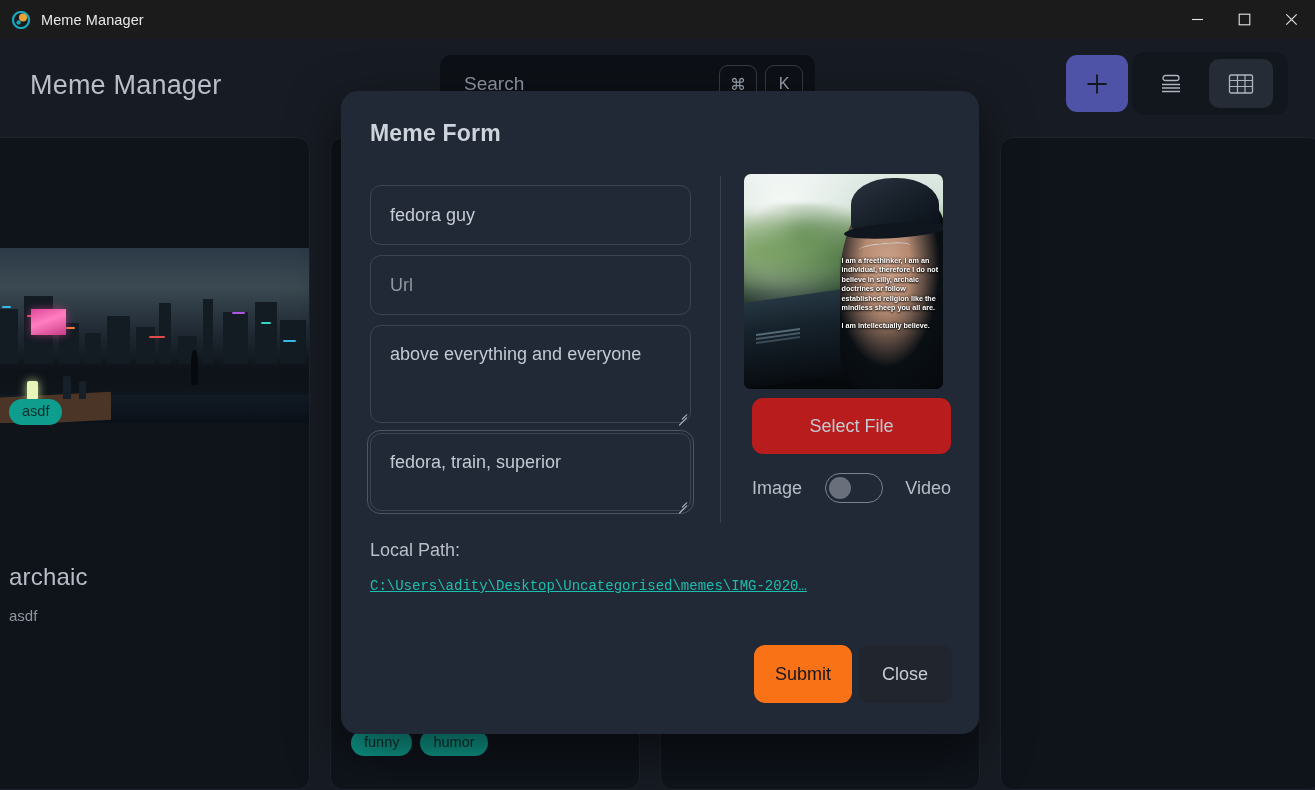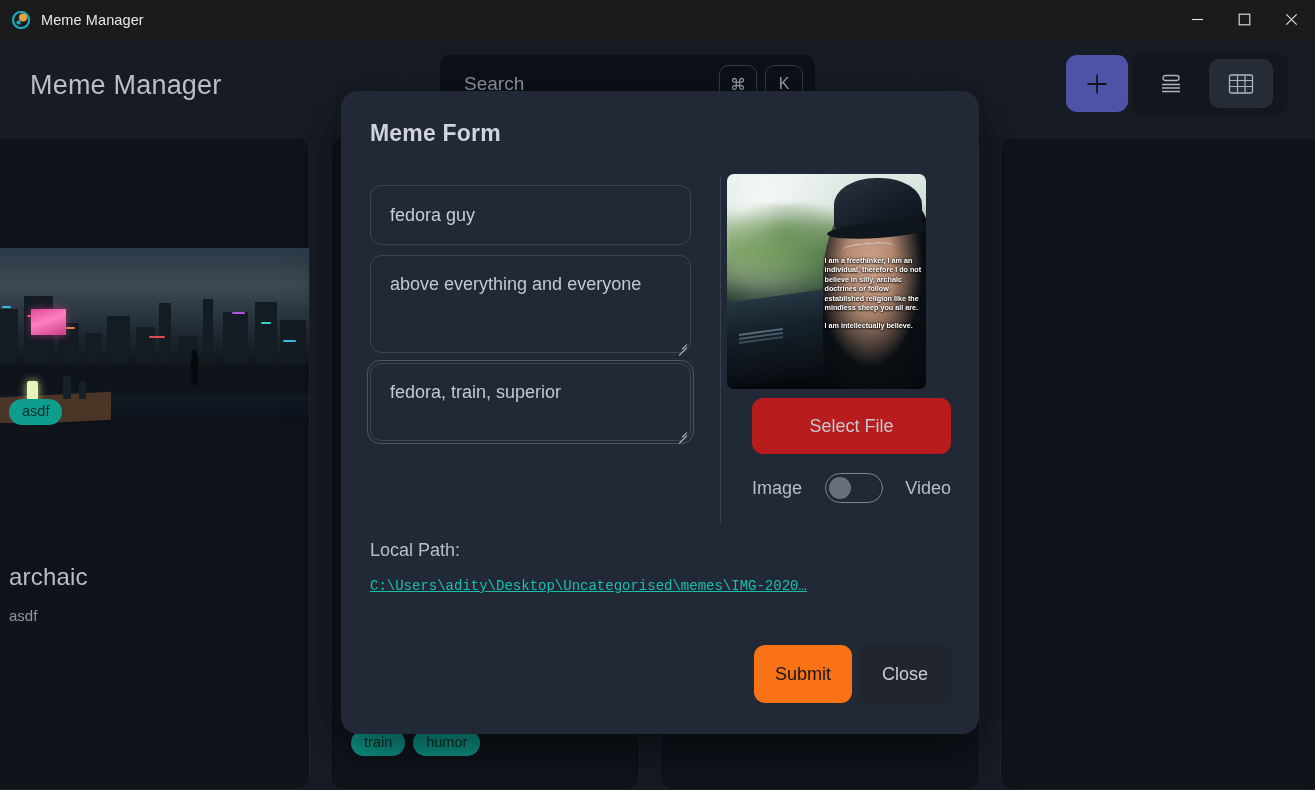--- a/index.html
+++ b/index.html
@@ -324,21 +324,21 @@
     height: 1px;
     background: #c9ced6;
     transform-origin: right center;
   }
   .rh1 { bottom: 1px; width: 11px; transform: rotate(-45deg); }
   .rh2 { bottom: 4px; width: 7px;  transform: rotate(-45deg); }
 
   
   .preview {
     position: absolute;
-    left: 386px; top: 83px;
+    left: 403px; top: 83px;
     width: 199px; height: 215px;
     border-radius: 7px;
     overflow: hidden;
     background: #0c1014;
   }
   .meme-photo {
     position: absolute; inset: 0;
     background:
       radial-gradient(ellipse at 20% 18%, rgba(255,255,255,.85) 0%, rgba(232,240,236,.0) 42%),
       linear-gradient(to bottom,
@@ -604,36 +604,37 @@
       <div class="card-title">archaic</div>
       <div class="card-desc">asdf</div>
     </div>
     <div class="tag-row">
       <span class="tag">asdf</span>
     </div>
   </div>
 
   <div class="card card-2">
     <div class="tag-row">
-      <span class="tag">train</span>
+      <span class="tag">funny</span>
       <span class="tag">humor</span>
     </div>
   </div>
 
   <div class="card card-3"></div>
   <div class="card card-4"></div>
 </div>
 
 <div class="overlay">
   <div class="modal">
 
     <div class="modal-title">Meme Form</div>
 
     <div class="fields">
       <div class="field input input-value">fedora guy</div>
+      <div class="field input input-placeholder">Url</div>
 
       <div class="ta-wrap">
         <div class="field textarea tall">above everything and everyone</div>
         <span class="resize-handle">
             <i class="rh1"></i>
             <i class="rh2"></i>
           </span>
       </div>
 
       <div class="ta-wrap">

